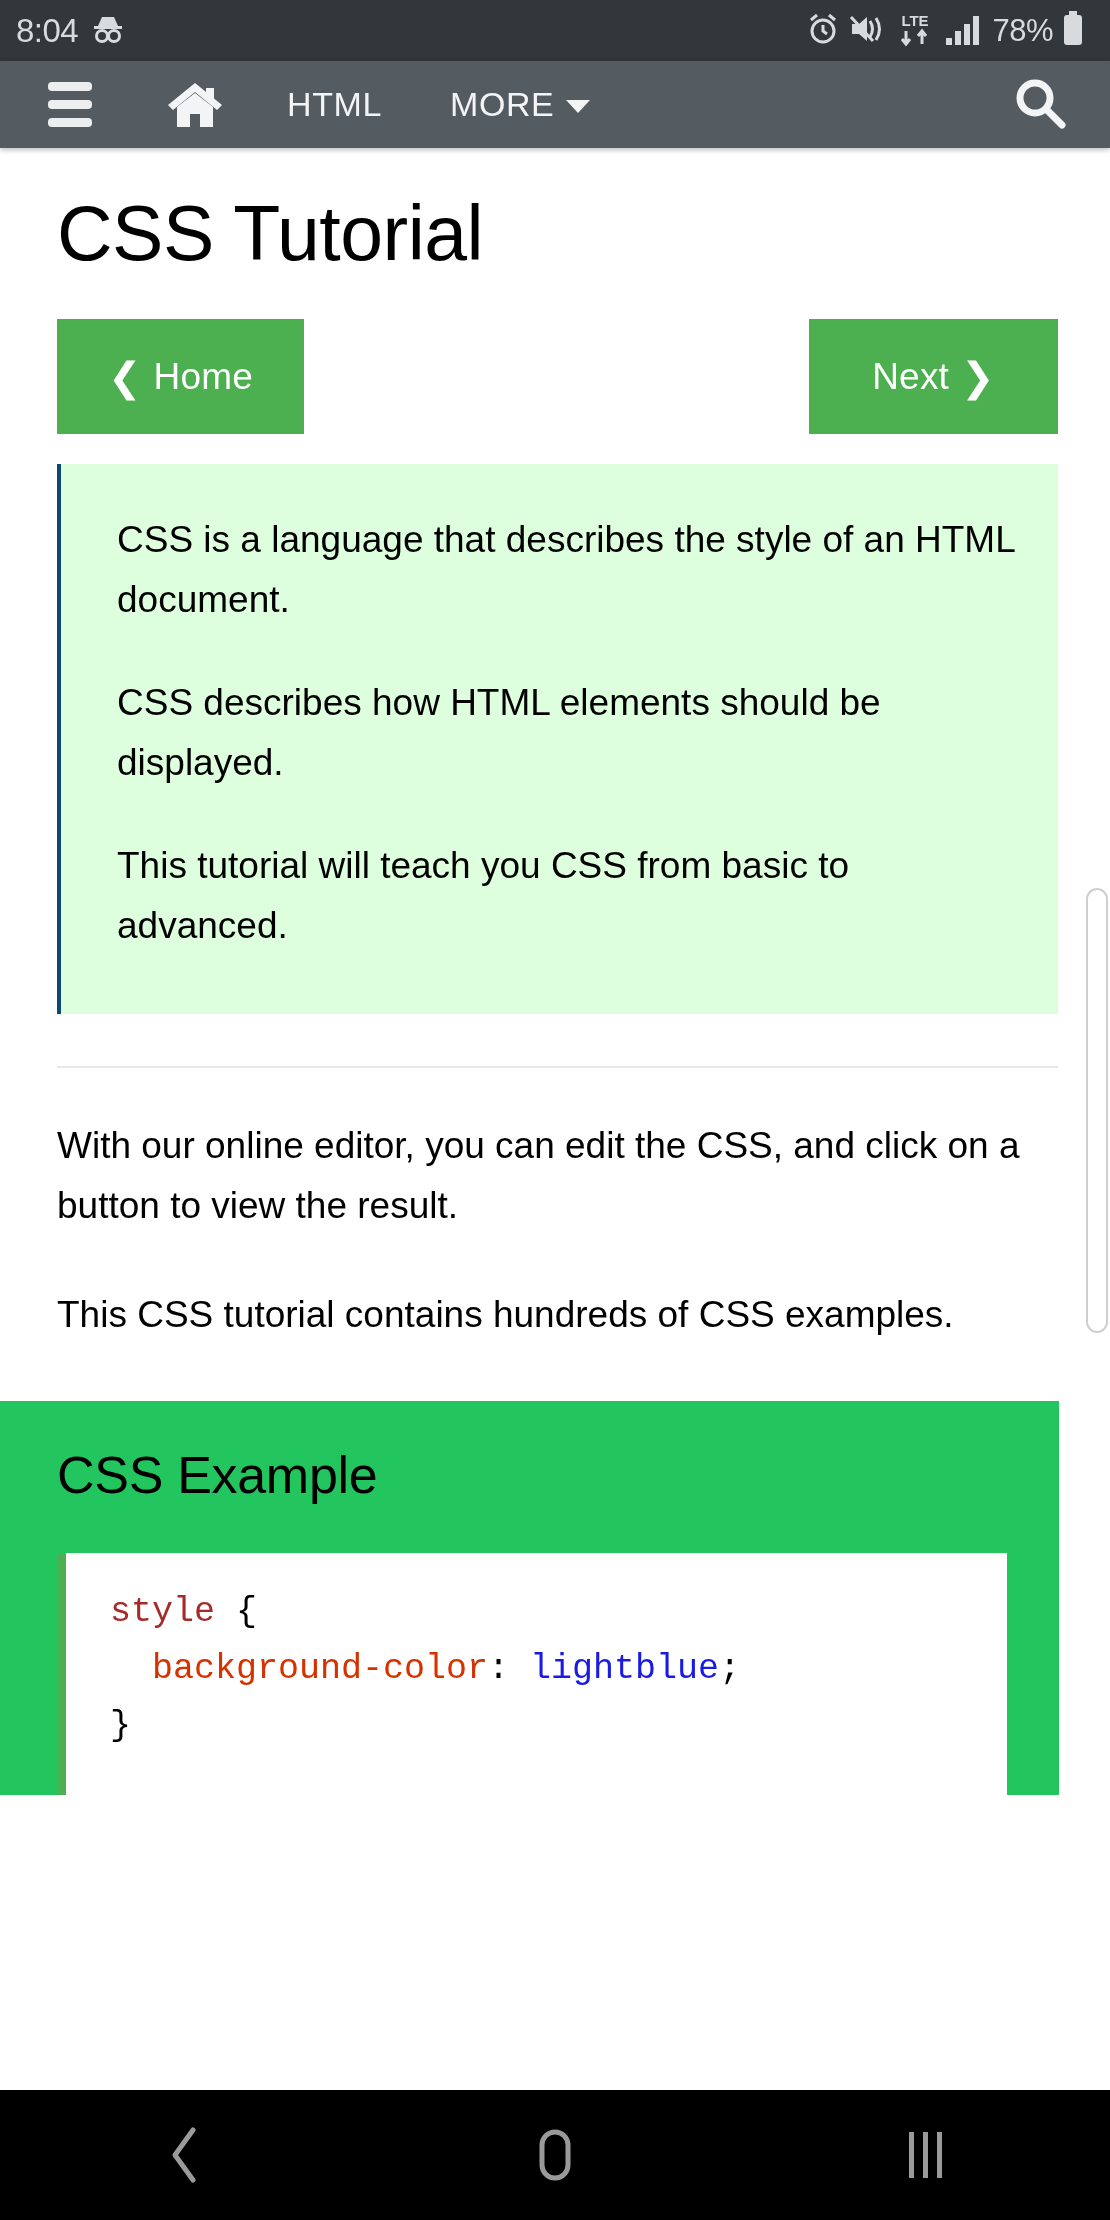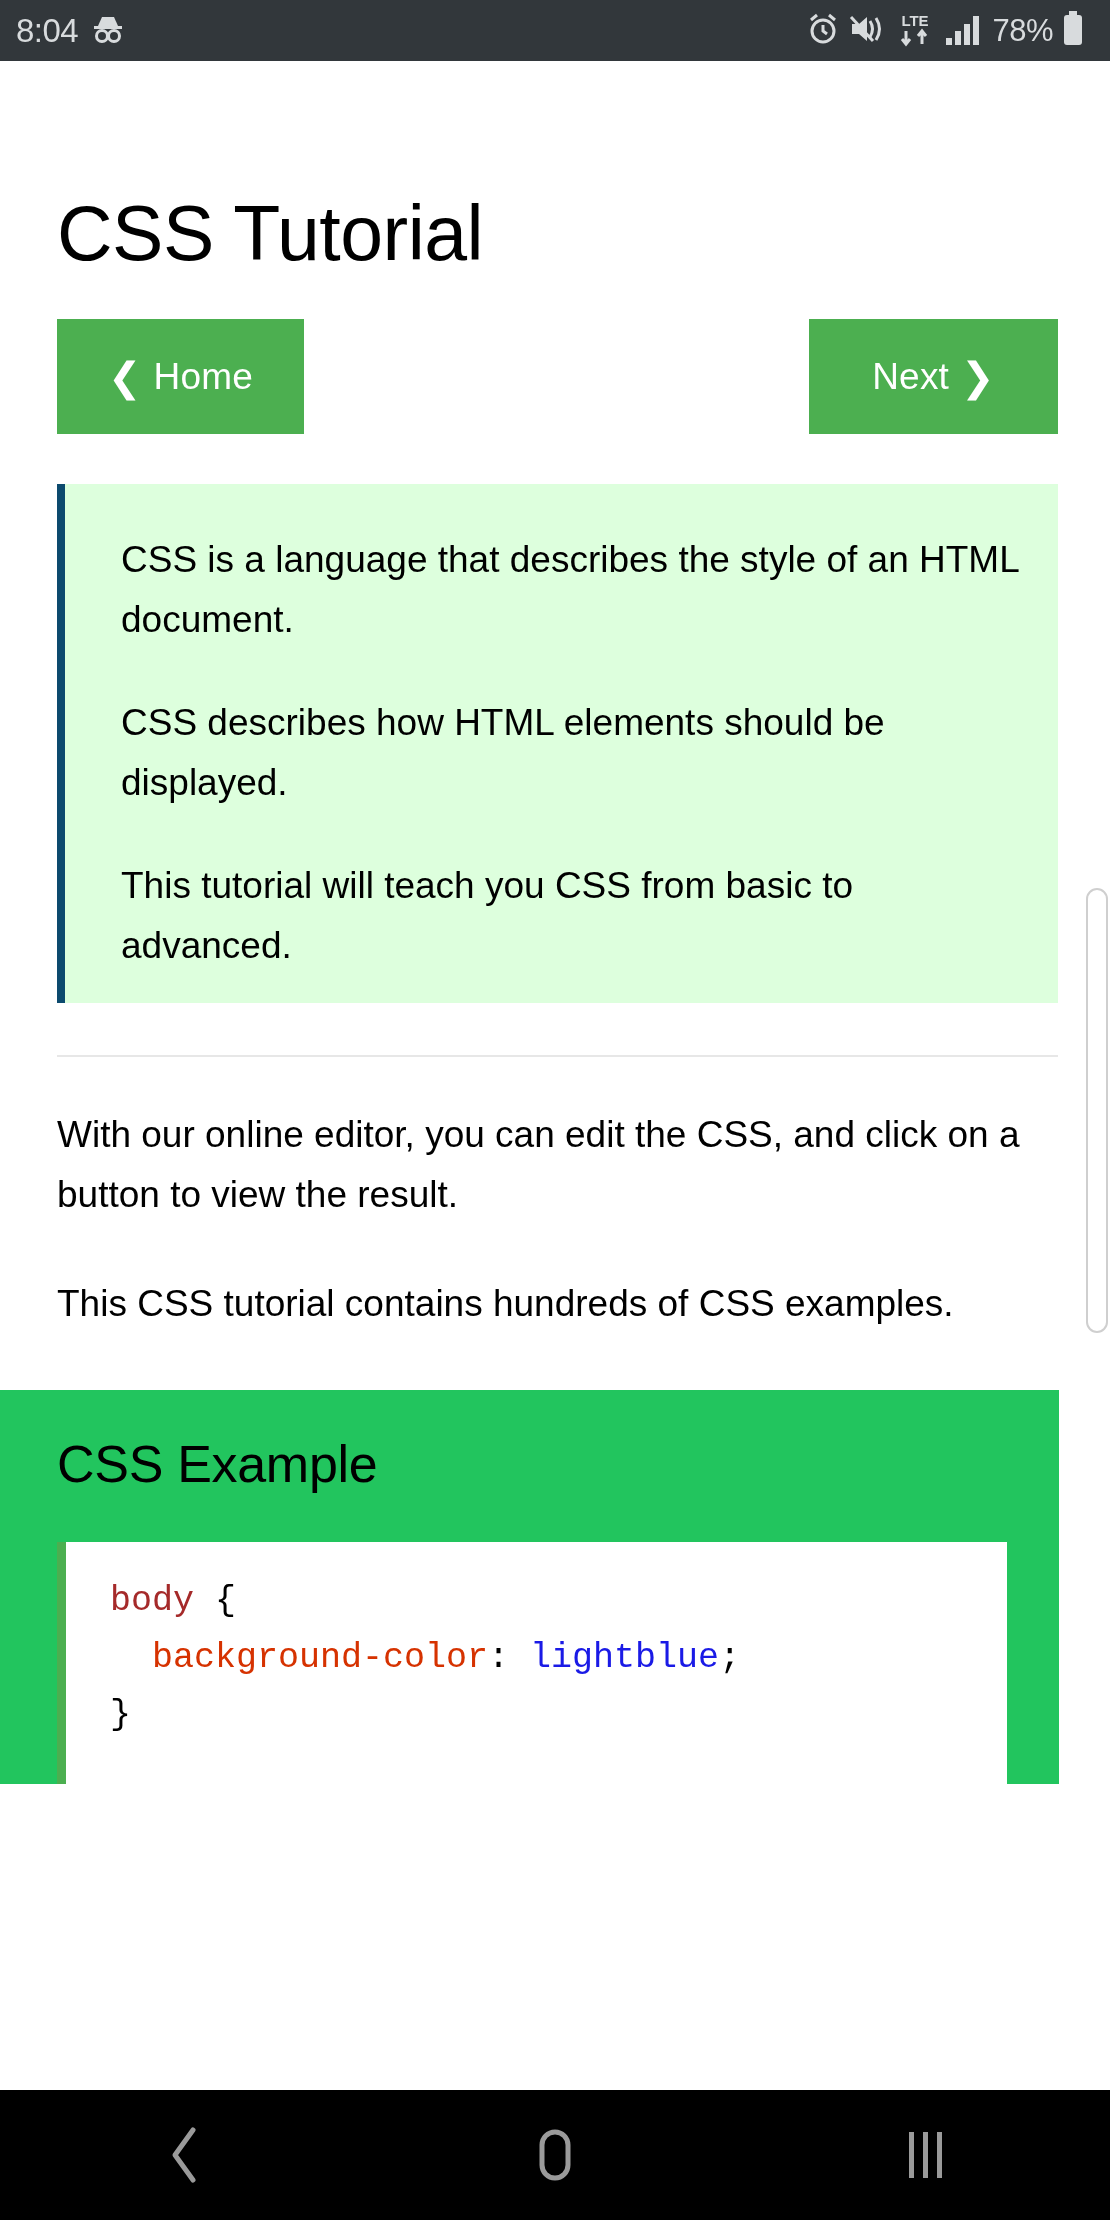--- a/index.html
+++ b/index.html
@@ -158,24 +158,24 @@
   }
   #btn-next {
     right: 52px;
     width: 249px;
     gap: 12px;
   }
   .chev { font-size: 40px; line-height: 1; }
 
   
   #notice {
-    margin: 50px 52px 0 57px;
+    margin: 30px 52px 0 57px;
     background: #ddffdd;
-    border-left: 8px solid #0c4a6e;
-    padding: 46px 30px 27px 56px;
+    border-left: 4px solid #0c4a6e;
+    padding: 46px 30px 58px 56px;
   }
   #notice p {
     font-size: 37px;
     line-height: 1.62;
     color: #000000;
   }
   #notice p + p { margin-top: 43px; }
 
   
   #divider {
@@ -328,20 +328,49 @@
       <span id="battery-pct">78%</span>
       <span class="sicon">
         <svg width="22" height="36" viewBox="0 0 22 36">
           <rect x="7" y="0" width="8" height="4" fill="#d8dbdd"></rect>
           <rect x="2" y="4" width="18" height="30" rx="3" fill="#d8dbdd"></rect>
         </svg>
       </span>
     </div>
   </div>
 
+  <div id="topnav">
+    <div id="hamburger-btn">
+      <i></i>
+      <i></i>
+      <i></i>
+    </div>
+
+    <div id="home-icon-btn">
+      <svg width="58" height="52" viewBox="0 0 58 52">
+        <path d="M29 4 L56 26 L51 31 L29 13 L7 31 L2 26 Z" fill="#f2f4f5"></path>
+        <path d="M11 28 L29 14 L47 28 L47 48 L34 48 L34 35 L24 35 L24 48 L11 48 Z" fill="#f2f4f5"></path>
+        <rect x="40" y="9" width="8" height="12" fill="#f2f4f5"></rect>
+      </svg>
+    </div>
+
+    <span class="nav-link" id="nav-html">HTML</span>
+
+    <span class="nav-link" id="nav-more">
+      <span>MORE</span>
+      <span class="caret"></span>
+    </span>
+
+    <div id="search-btn">
+      <svg width="56" height="56" viewBox="0 0 56 56">
+        <circle cx="23" cy="23" r="15" fill="none" stroke="#f2f4f5" stroke-width="7"></circle>
+        <path d="M34 34 L50 50" stroke="#f2f4f5" stroke-width="7" stroke-linecap="round"></path>
+      </svg>
+    </div>
+  </div>
 
   <div id="content">
 
     <h1 id="page-title">CSS Tutorial</h1>
 
     <div id="nav-buttons">
       <button class="navbtn" id="btn-home">
         <span class="chev">❮</span>
         <span>Home</span>
       </button>
@@ -359,21 +388,21 @@
 
     <hr id="divider">
 
 
     <p class="body-para tight">With our online editor, you can edit the CSS, and click on a button to view the result.</p>
     <p class="body-para">This CSS tutorial contains hundreds of CSS examples.</p>
 
     <div id="example-panel">
       <h3 id="example-title">CSS Example</h3>
       <div id="code-box">
-        <pre><span class="tok-sel">body</span><span class="tok-punc"> {</span>
+        <pre><span class="tok-sel">style</span><span class="tok-punc"> {</span>
   <span class="tok-prop">background-color</span><span class="tok-punc">: </span><span class="tok-val">lightblue</span><span class="tok-punc">;</span>
 <span class="tok-punc">}</span></pre>
       </div>
     </div>
 
   </div>
 
   <div id="scroll-indicator"></div>
 
   <div id="android-nav">

